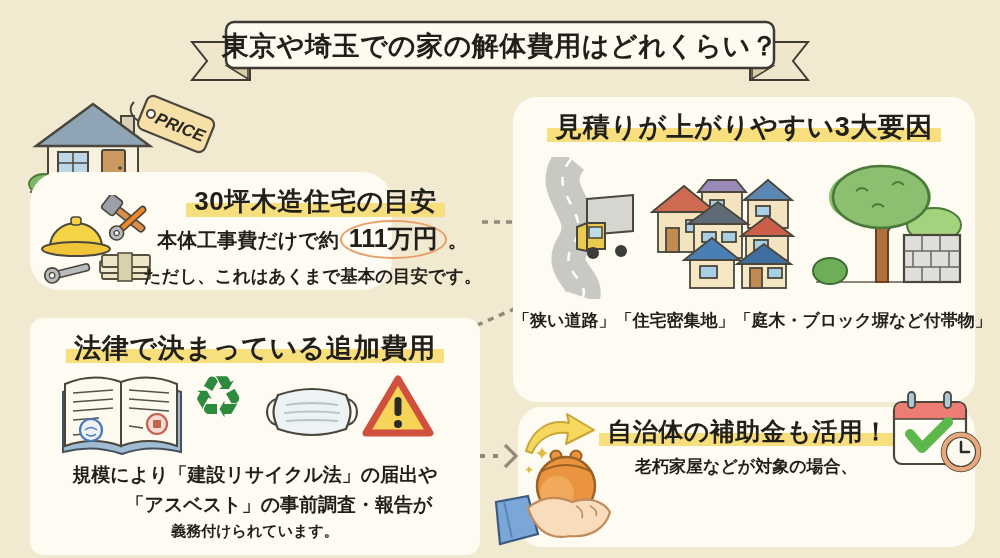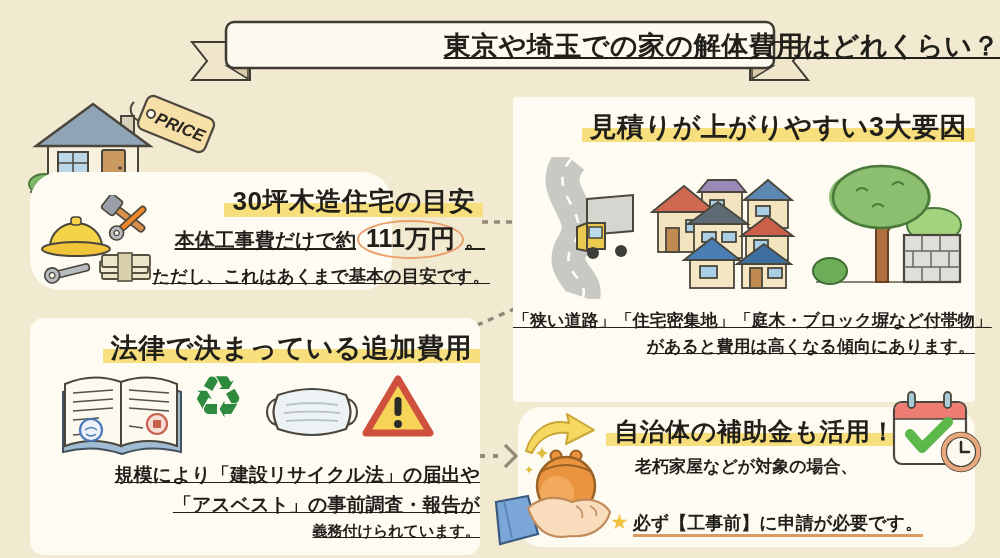--- a/index.html
+++ b/index.html
@@ -4,21 +4,21 @@
 <style>
   html,body{margin:0;padding:0;background:#f2e9d1;}
   .stage{position:relative;width:1000px;height:558px;background:#f2e9d1;overflow:hidden;
          font-family:"Liberation Sans","DejaVu Sans",sans-serif;color:#211f1a;}
   .abs{position:absolute;}
   .card{position:absolute;background:#fdfbf2;border-radius:20px;}
   .hl{display:inline-block;padding:0 8px;
       background:linear-gradient(to top, rgba(0,0,0,0) 7%, #f8df7e 7%, #f8df7e 46%, rgba(0,0,0,0) 46%);}
   .heading{font-weight:900;font-size:26px;letter-spacing:.5px;white-space:nowrap;}
   .body-text{font-weight:700;white-space:nowrap;}
-  .center{text-align:right;text-decoration:underline;}
+  .center{text-align:center;}
   .price-oval{display:inline-block;font-size:25px;font-weight:900;
       border:2.5px solid #e8a06b;border-radius:50%;padding:0 7px 2px;margin:0 1px;}
   .recycle{color:#2e8b3d;font-family:"DejaVu Sans",sans-serif;line-height:1;}
   .sparkle{color:#e2bc3f;line-height:1;}
   .star-bullet{color:#f0c23e;font-size:21px;margin-right:4px;}
   .underline-orange{border-bottom:3.5px solid #dd9a60;padding-bottom:1px;}
   svg{display:block;}
 </style>
 </head>
 <body>
@@ -94,21 +94,21 @@
     </svg>
     <div class="abs heading center" style="left:118px;top:12px;width:335px;">
       <span class="hl">30坪木造住宅の目安</span>
     </div>
     <div class="abs body-text center" style="left:110px;top:48px;width:345px;font-size:20px;font-weight:900;">
       <span>本体工事費だけで約</span><span class="price-oval">111万円</span><span>。</span>
     </div>
     <div class="abs body-text center" style="left:105px;top:92px;width:355px;font-size:17.5px;">ただし、これはあくまで基本の目安です。</div>
   </div>
 
-  <div class="card" style="left:513px;top:97px;width:462px;height:305px;border-radius:4px;">
+  <div class="card" style="left:513px;top:97px;width:462px;height:305px;border-radius:24px;">
     <div class="abs heading center" style="left:0;right:0;top:12px;font-size:27px;">
       <span class="hl">見積りが上がりやすい3大要因</span>
     </div>
     <svg class="abs" style="left:22px;top:60px;" width="110" height="142" viewBox="0 0 110 142">
       <path d="M36,2 C8,36 60,54 38,88 C22,114 54,122 48,140" stroke="#c9c9c4" stroke-width="34" fill="none"></path>
       <path d="M36,2 C8,36 60,54 38,88 C22,114 54,122 48,140" stroke="#ffffff" stroke-width="2.5" fill="none" stroke-dasharray="9 11"></path>
       <g transform="translate(40,82)">
         <polygon points="12,-40 58,-44 58,-8 12,-4" fill="#d6d6d0" stroke="#4a463c" stroke-width="2"></polygon>
         <path d="M2,-12 L12,-16 L12,12 L2,10 Z" fill="#e9c94e" stroke="#4a463c" stroke-width="2"></path>
         <rect x="12" y="-16" width="18" height="26" fill="#e9c94e" stroke="#4a463c" stroke-width="2"></rect>
@@ -159,21 +159,20 @@
       <line x1="92" y1="104" x2="148" y2="104" stroke="#6a665c" stroke-width="1.5"></line>
       <line x1="110" y1="72" x2="110" y2="88" stroke="#6a665c" stroke-width="1.5"></line>
       <line x1="128" y1="72" x2="128" y2="88" stroke="#6a665c" stroke-width="1.5"></line>
       <line x1="101" y1="88" x2="101" y2="104" stroke="#6a665c" stroke-width="1.5"></line>
       <line x1="119" y1="88" x2="119" y2="104" stroke="#6a665c" stroke-width="1.5"></line>
       <line x1="137" y1="88" x2="137" y2="104" stroke="#6a665c" stroke-width="1.5"></line>
       <line x1="110" y1="104" x2="110" y2="119" stroke="#6a665c" stroke-width="1.5"></line>
       <line x1="128" y1="104" x2="128" y2="119" stroke="#6a665c" stroke-width="1.5"></line>
     </svg>
     <div class="abs body-text center" style="left:0;right:0;top:212px;font-size:17px;font-weight:900;">「狭い道路」「住宅密集地」「庭木・ブロック塀など付帯物」</div>
-    <div class="abs body-text center" style="left:0;right:0;top:238px;font-size:17px;font-weight:900;">があると費用は高くなる傾向にあります。</div>
   </div>
 
   <div class="card" style="left:30px;top:318px;width:450px;height:237px;border-radius:14px;">
     <div class="abs heading center" style="left:0;right:0;top:12px;font-size:27px;">
       <span class="hl">法律で決まっている追加費用</span>
     </div>
     <svg class="abs" style="left:25px;top:44px;" width="135" height="102" viewBox="0 0 135 102">
       <path d="M8,30 Q38,18 66,26 Q94,18 126,30 L126,90 Q94,82 67,92 Q38,82 8,90 Z" fill="#9fbcd3" stroke="#44505c" stroke-width="2"></path>
       <path d="M10,22 Q38,10 66,20 L66,84 Q38,74 10,84 Z" fill="#fcf9ef" stroke="#4a463c" stroke-width="2"></path>
       <path d="M122,22 Q94,10 66,20 L66,84 Q94,74 122,84 Z" fill="#fcf9ef" stroke="#4a463c" stroke-width="2"></path>
@@ -223,23 +222,20 @@
       <line x1="9" y1="31" x2="79" y2="31" stroke="#4a463c" stroke-width="1.6"></line>
       <rect x="22" y="4" width="7" height="16" rx="3.5" fill="#a9cbd8" stroke="#4a463c" stroke-width="1.8"></rect>
       <rect x="58" y="4" width="7" height="16" rx="3.5" fill="#a9cbd8" stroke="#4a463c" stroke-width="1.8"></rect>
       <polyline points="24,46 36,60 62,34" stroke="#5cb84a" stroke-width="10" fill="none" stroke-linecap="round" stroke-linejoin="round"></polyline>
       <circle cx="75" cy="64" r="19.5" fill="none" stroke="#4a463c" stroke-width="1.5"></circle>
       <circle cx="75" cy="64" r="17" fill="#fdf8ee" stroke="#e8a87c" stroke-width="5"></circle>
       <circle cx="75" cy="64" r="14.5" fill="none" stroke="#4a463c" stroke-width="1.2"></circle>
       <path d="M75,64 L75,54 M75,64 L83,64" stroke="#2a2a26" stroke-width="2.5" stroke-linecap="round"></path>
     </svg>
     <div class="abs body-text" style="left:117px;top:48px;font-size:17px;font-weight:900;">老朽家屋などが対象の場合、</div>
-    <div class="abs body-text" style="left:92px;top:103px;font-size:18px;font-weight:900;">
-      <span class="star-bullet">★</span><span class="underline-orange">必ず【工事前】に申請が必要です。</span>
-    </div>
   </div>
 
   <svg class="abs" style="left:494px;top:446px;" width="124" height="112" viewBox="0 0 124 112">
     <path d="M2,56 L34,50 L44,88 L6,98 Z" fill="#7aa7d8" stroke="#3a5a80" stroke-width="2.2"></path>
     <line x1="10" y1="55" x2="18" y2="92" stroke="#5a86b8" stroke-width="2"></line>
     <circle cx="62" cy="10" r="5.5" fill="#ea9440" stroke="#9a6224" stroke-width="2"></circle>
     <circle cx="82" cy="10" r="5.5" fill="#ea9440" stroke="#9a6224" stroke-width="2"></circle>
     <circle cx="72" cy="40" r="29" fill="#ea9440" stroke="#9a6224" stroke-width="2.5"></circle>
     <circle cx="63" cy="47" r="17" fill="#f3ae62" opacity="0.8"></circle>
     <path d="M46,26 Q72,12 98,26" stroke="#9a6224" stroke-width="2" fill="none"></path>

